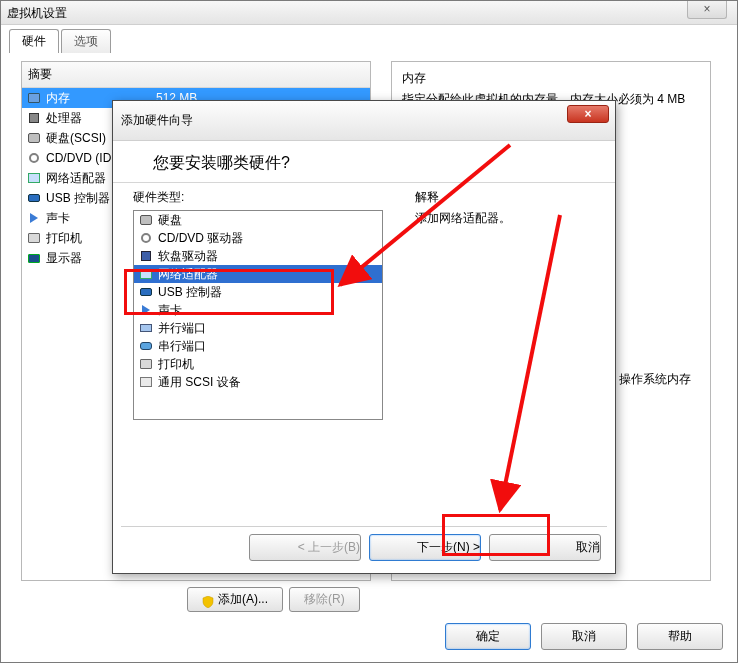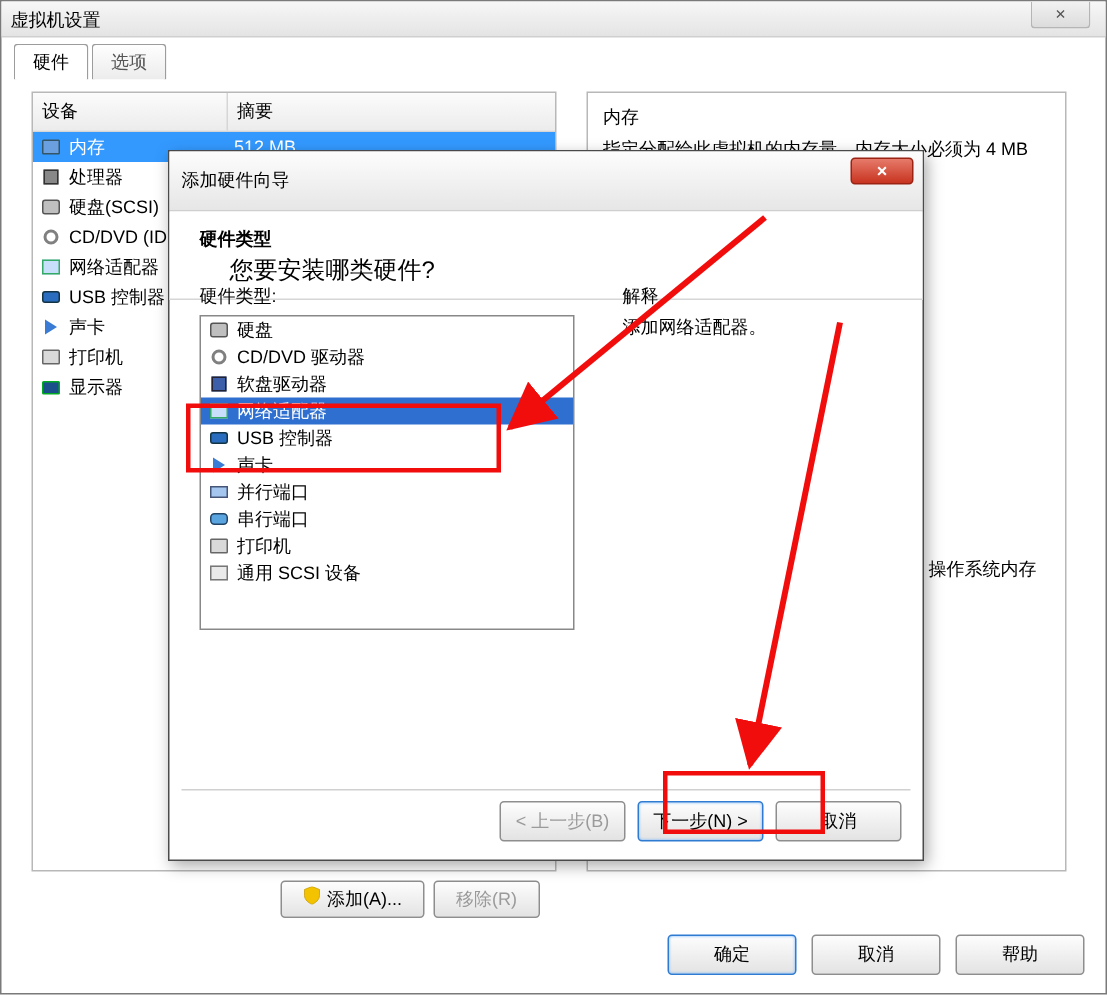--- a/index.html
+++ b/index.html
@@ -32,21 +32,21 @@
   .dev-row .sum{ flex:1;}
   
   .mem-panel { position: absolute; left: 390px; top: 60px; width: 320px; height: 520px;
     border: 1px solid #b8b8b8; padding:8px 10px;}
   .mem-panel .mt{ font-size:12px; margin-bottom:4px;}
   .mem-panel .md{ font-size:12px; }
   .os-note { position:absolute; left:618px; top:370px; width:100px; font-size:12px;}
   
   .dev-bottom { position:absolute; left:186px; top:586px; display:flex; gap:6px;}
   .btn { border:1px solid #8e8e8e; background:linear-gradient(#fdfdfd,#e3e3e3);
-    padding:3px 14px; border-radius:3px; cursor:pointer; display:flex; align-items:flex-start; gap:4px;}
+    padding:3px 14px; border-radius:3px; cursor:pointer; display:flex; align-items:flex-end; gap:4px;}
   .btn.disabled{ color:#9a9a9a; cursor:default;}
   .shield { width:12px; height:12px; display:inline-block;}
   
   .vm-footer { position:absolute; right:14px; bottom:12px; display:flex; gap:10px;}
   .fbtn { border:1px solid #6f9dcf; background:linear-gradient(#fdfdfd,#e3e3e3);
     padding:4px 0; width:86px; text-align:center; border-radius:3px; cursor:pointer;}
   .fbtn.ok{ border:1px solid #2f7bd1; box-shadow:0 0 2px #6fb3ff inset;}
   .fbtn.plain{ border-color:#8e8e8e;}
 
   
@@ -65,21 +65,21 @@
   .hw-list{ border:1px solid #888; width:250px; height:210px; overflow:auto; background:#fff;}
   .hw-item{ display:flex; align-items:center; height:18px; padding-left:4px; cursor:pointer;}
   .hw-item.sel{ background:#2f6fd0; color:#fff;}
   .hw-item .ic{ width:16px; height:14px; margin-right:4px; display:flex; align-items:center; justify-content:center;}
   .expl{ position:absolute; left:302px; top:10px;}
   .expl .et{ font-size:12px; margin-bottom:4px;}
   .expl .ed{ font-size:12px;}
   .wiz-sep{ position:absolute; left:8px; right:8px; bottom:46px; height:1px; background:#d0d0d0;}
   .wiz-foot{ position:absolute; right:14px; bottom:12px; display:flex; gap:8px;}
   .wbtn{ border:1px solid #8e8e8e; background:linear-gradient(#fdfdfd,#e3e3e3);
-    padding:4px 0; width:84px; text-align:center; border-radius:3px; cursor:pointer;margin-top:25px;}
+    padding:4px 0; width:112px; text-align:right; border-radius:3px; cursor:pointer;margin-top:25px;}
   .wbtn.disabled{ color:#9a9a9a; cursor:default;}
   .wbtn.primary{ border:1px solid #2f7bd1; box-shadow:0 0 2px #6fb3ff inset;}
 
   
   .anno{ position:absolute; border:3px solid #f20d0d; pointer-events:none;}
   
   svg.overlay{ position:absolute; left:0; top:0; width:738px; height:663px; pointer-events:none;}
 
   
   .i-chip{ width:12px; height:10px; background:#6aa0e0; border:1px solid #356; border-radius:1px;}
@@ -103,21 +103,20 @@
   <div class="vm-titlebar">虚拟机设置</div>
   <div class="vm-close">×</div>
 
   <div class="tabs">
     <div class="tab active">硬件</div>
     <div class="tab inactive">选项</div>
   </div>
 
   <div class="dev-panel">
     <div class="dev-head">
-      <div class="c1">设备</div>
       <div class="c2">摘要</div>
     </div>
     <div class="dev-rows" id="dev-rows">
         <div class="dev-row sel">
           <span class="ic">
             <span class="i-chip"></span>
           </span>
           <span class="lab">内存</span>
           <span class="sum">512 MB</span>
         </div>
@@ -205,21 +204,20 @@
     <div class="fbtn plain">取消</div>
     <div class="fbtn plain">帮助</div>
   </div>
 </div>
 
 <div class="wiz">
   <div class="wiz-titlebar">添加硬件向导</div>
   <div class="wiz-close">×</div>
 
   <div class="wiz-head">
-    <div class="t">硬件类型</div>
     <div class="s">您要安装哪类硬件?</div>
   </div>
 
   <div class="wiz-body">
     <div class="hw-label">硬件类型:</div>
     <div class="hw-list" id="hw-list">
         <div class="hw-item">
           <span class="ic">
             <span class="i-hdd"></span>
           </span>

